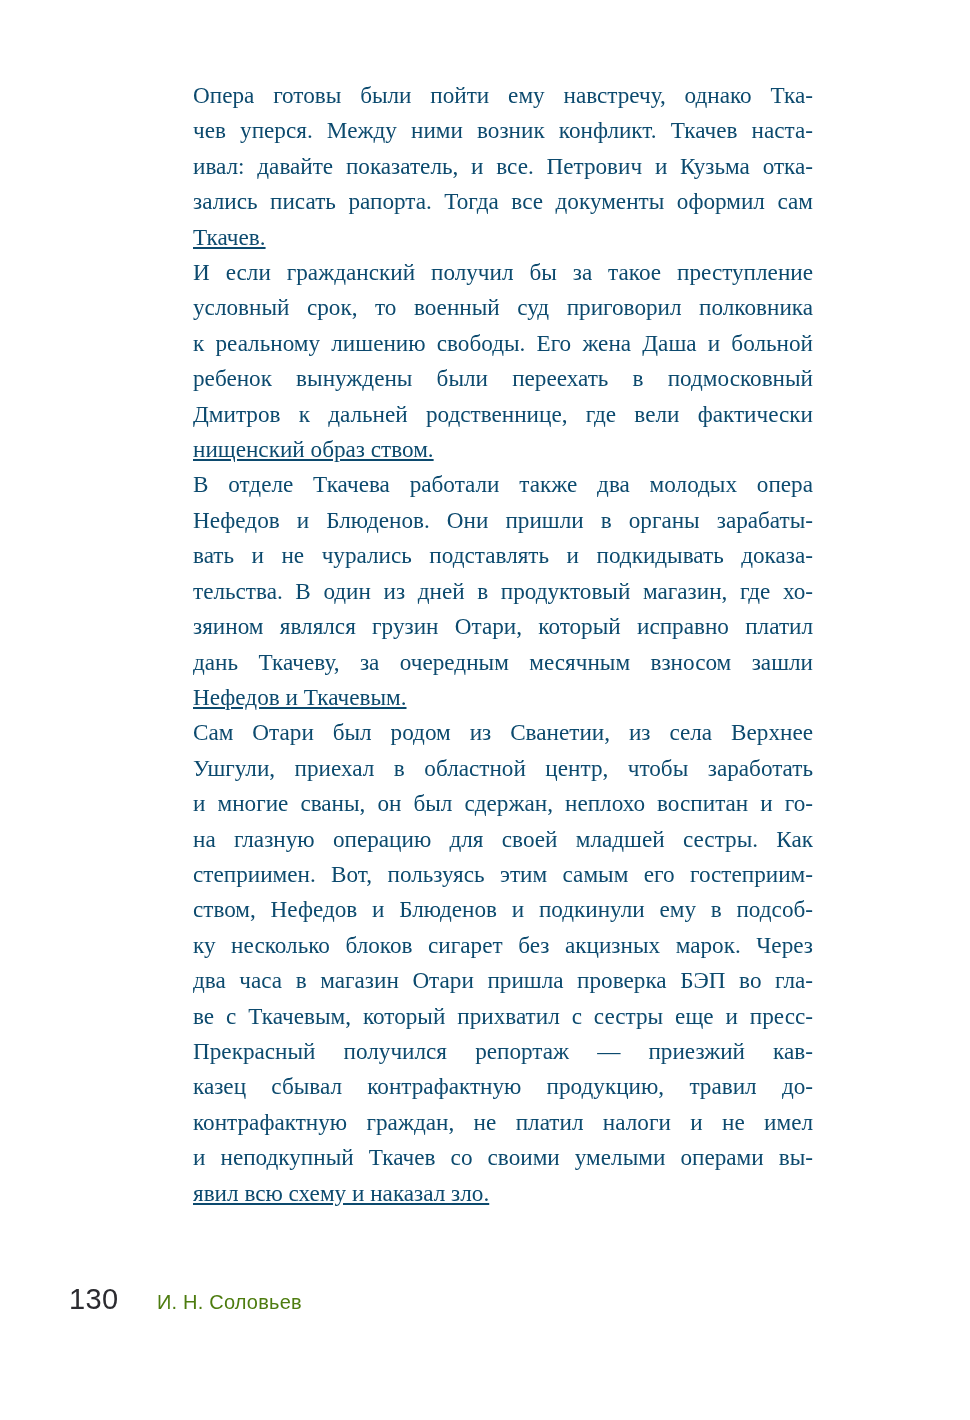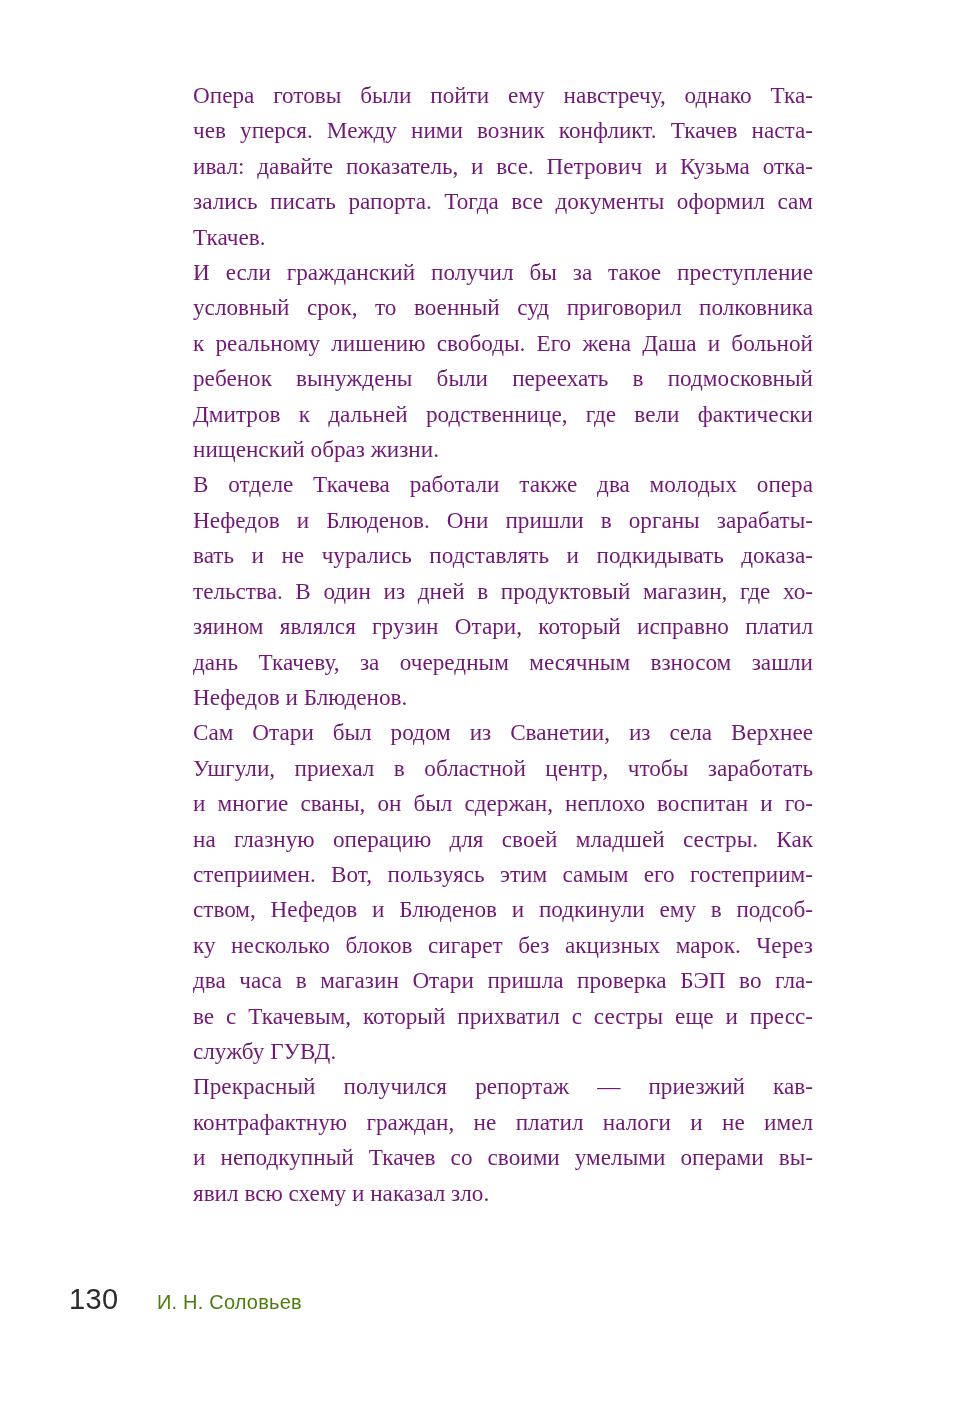--- a/index.html
+++ b/index.html
@@ -19,21 +19,21 @@
   }
 
   .text-block {
     position: absolute;
     left: 160px;
     top: 78px;
     width: 653px;
     font-family: "Liberation Serif", "DejaVu Serif", serif;
     font-size: 23.2px;
     line-height: 35.4px;
-    color: #701a75;
+    color: #0c4a6e;
     text-align: justify;
     text-justify: inter-word;
     -webkit-hyphens: manual;
     hyphens: manual;
   }
 
   .para {
     margin: 0;
     padding: 0;
     text-indent: 33px;
@@ -47,20 +47,21 @@
     text-align: justify;
     text-align-last: justify;
     white-space: pre;
   }
   .para .ln.first {
     text-indent: 33px;
   }
   .para .ln.last {
     text-align-last: left;
     text-align: left;
+    text-decoration: underline;
   }
 
   .footer {
     position: absolute;
     left: 0;
     top: 1283px;
     width: 826px;
     height: 44px;
   }
 
@@ -98,45 +99,45 @@
         <span class="ln">ивал: давайте показатель, и все. Петрович и Кузьма отка-</span>
         <span class="ln">зались писать рапорта. Тогда все документы оформил сам</span>
         <span class="ln last">Ткачев.</span>
       </p>
       <p class="para">
         <span class="ln first">И если гражданский получил бы за такое преступление</span>
         <span class="ln">условный срок, то военный суд приговорил полковника</span>
         <span class="ln">к реальному лишению свободы. Его жена Даша и больной</span>
         <span class="ln">ребенок вынуждены были переехать в подмосковный</span>
         <span class="ln">Дмитров к дальней родственнице, где вели фактически</span>
-        <span class="ln last">нищенский образ жизни.</span>
+        <span class="ln last">нищенский образ ством.</span>
       </p>
       <p class="para">
         <span class="ln first">В отделе Ткачева работали также два молодых опера</span>
         <span class="ln">Нефедов и Блюденов. Они пришли в органы зарабаты-</span>
         <span class="ln">вать и не чурались подставлять и подкидывать доказа-</span>
         <span class="ln">тельства. В один из дней в продуктовый магазин, где хо-</span>
         <span class="ln">зяином являлся грузин Отари, который исправно платил</span>
         <span class="ln">дань Ткачеву, за очередным месячным взносом зашли</span>
-        <span class="ln last">Нефедов и Блюденов.</span>
+        <span class="ln last">Нефедов и Ткачевым.</span>
       </p>
       <p class="para">
         <span class="ln first">Сам Отари был родом из Сванетии, из села Верхнее</span>
         <span class="ln">Ушгули, приехал в областной центр, чтобы заработать</span>
         <span class="ln">и многие сваны, он был сдержан, неплохо воспитан и го-</span>
         <span class="ln">на глазную операцию для своей младшей сестры. Как</span>
         <span class="ln">степриимен. Вот, пользуясь этим самым его гостеприим-</span>
         <span class="ln">ством, Нефедов и Блюденов и подкинули ему в подсоб-</span>
         <span class="ln">ку несколько блоков сигарет без акцизных марок. Через</span>
         <span class="ln">два часа в магазин Отари пришла проверка БЭП во гла-</span>
         <span class="ln">ве с Ткачевым, который прихватил с сестры еще и пресс-</span>
-        <span class="ln last">службу ГУВД.</span>
       </p>
       <p class="para">
         <span class="ln first">Прекрасный получился репортаж — приезжий кав-</span>
+        <span class="ln">казец сбывал контрафактную продукцию, травил до-</span>
         <span class="ln">контрафактную граждан, не платил налоги и не имел</span>
         <span class="ln">и неподкупный Ткачев со своими умелыми операми вы-</span>
         <span class="ln last">явил всю схему и наказал зло.</span>
       </p>
     </div>
 
   <div class="footer">
     <div class="page-number">130</div>
     <div class="running-author">И. Н. Соловьев</div>
   </div>

